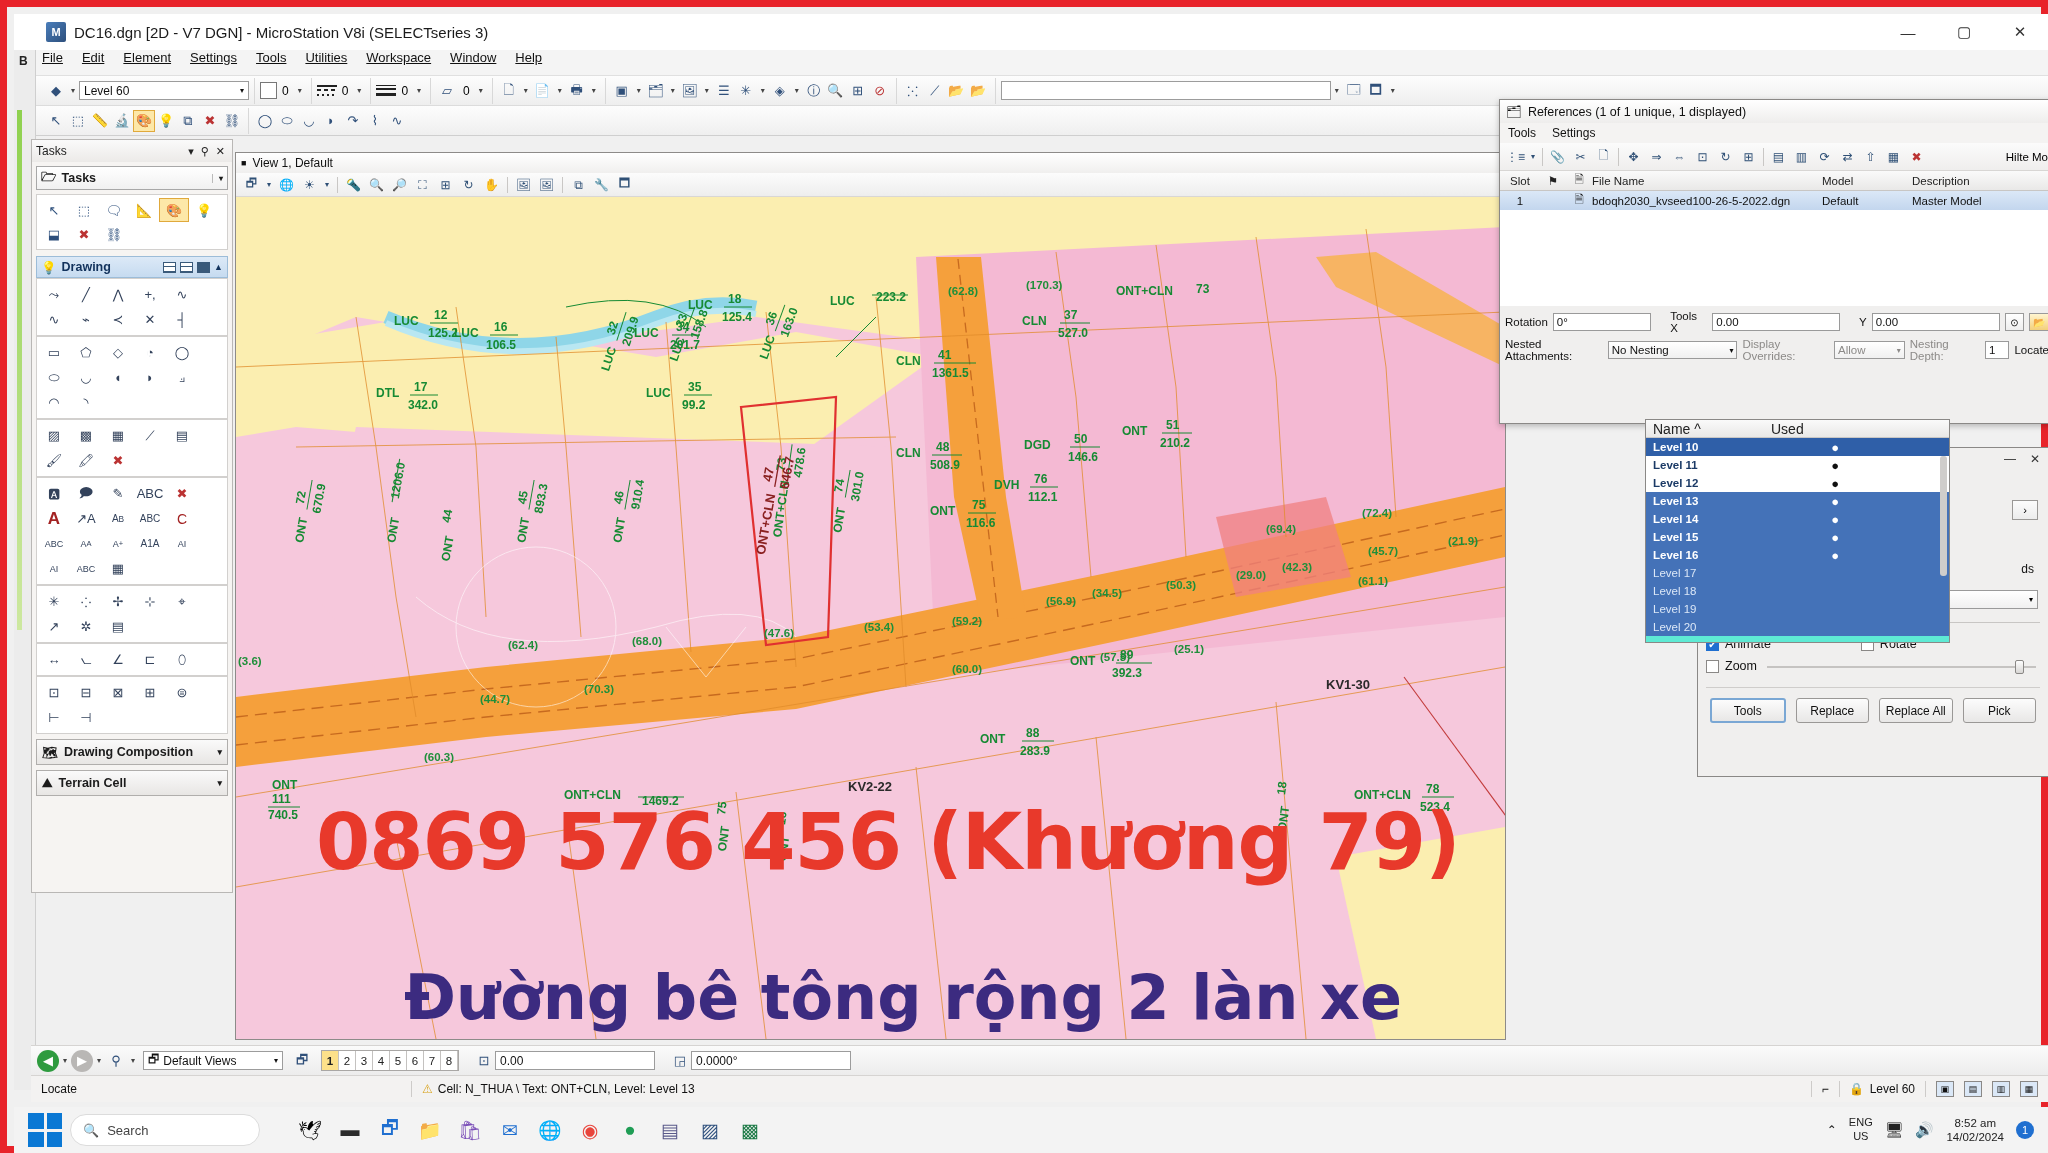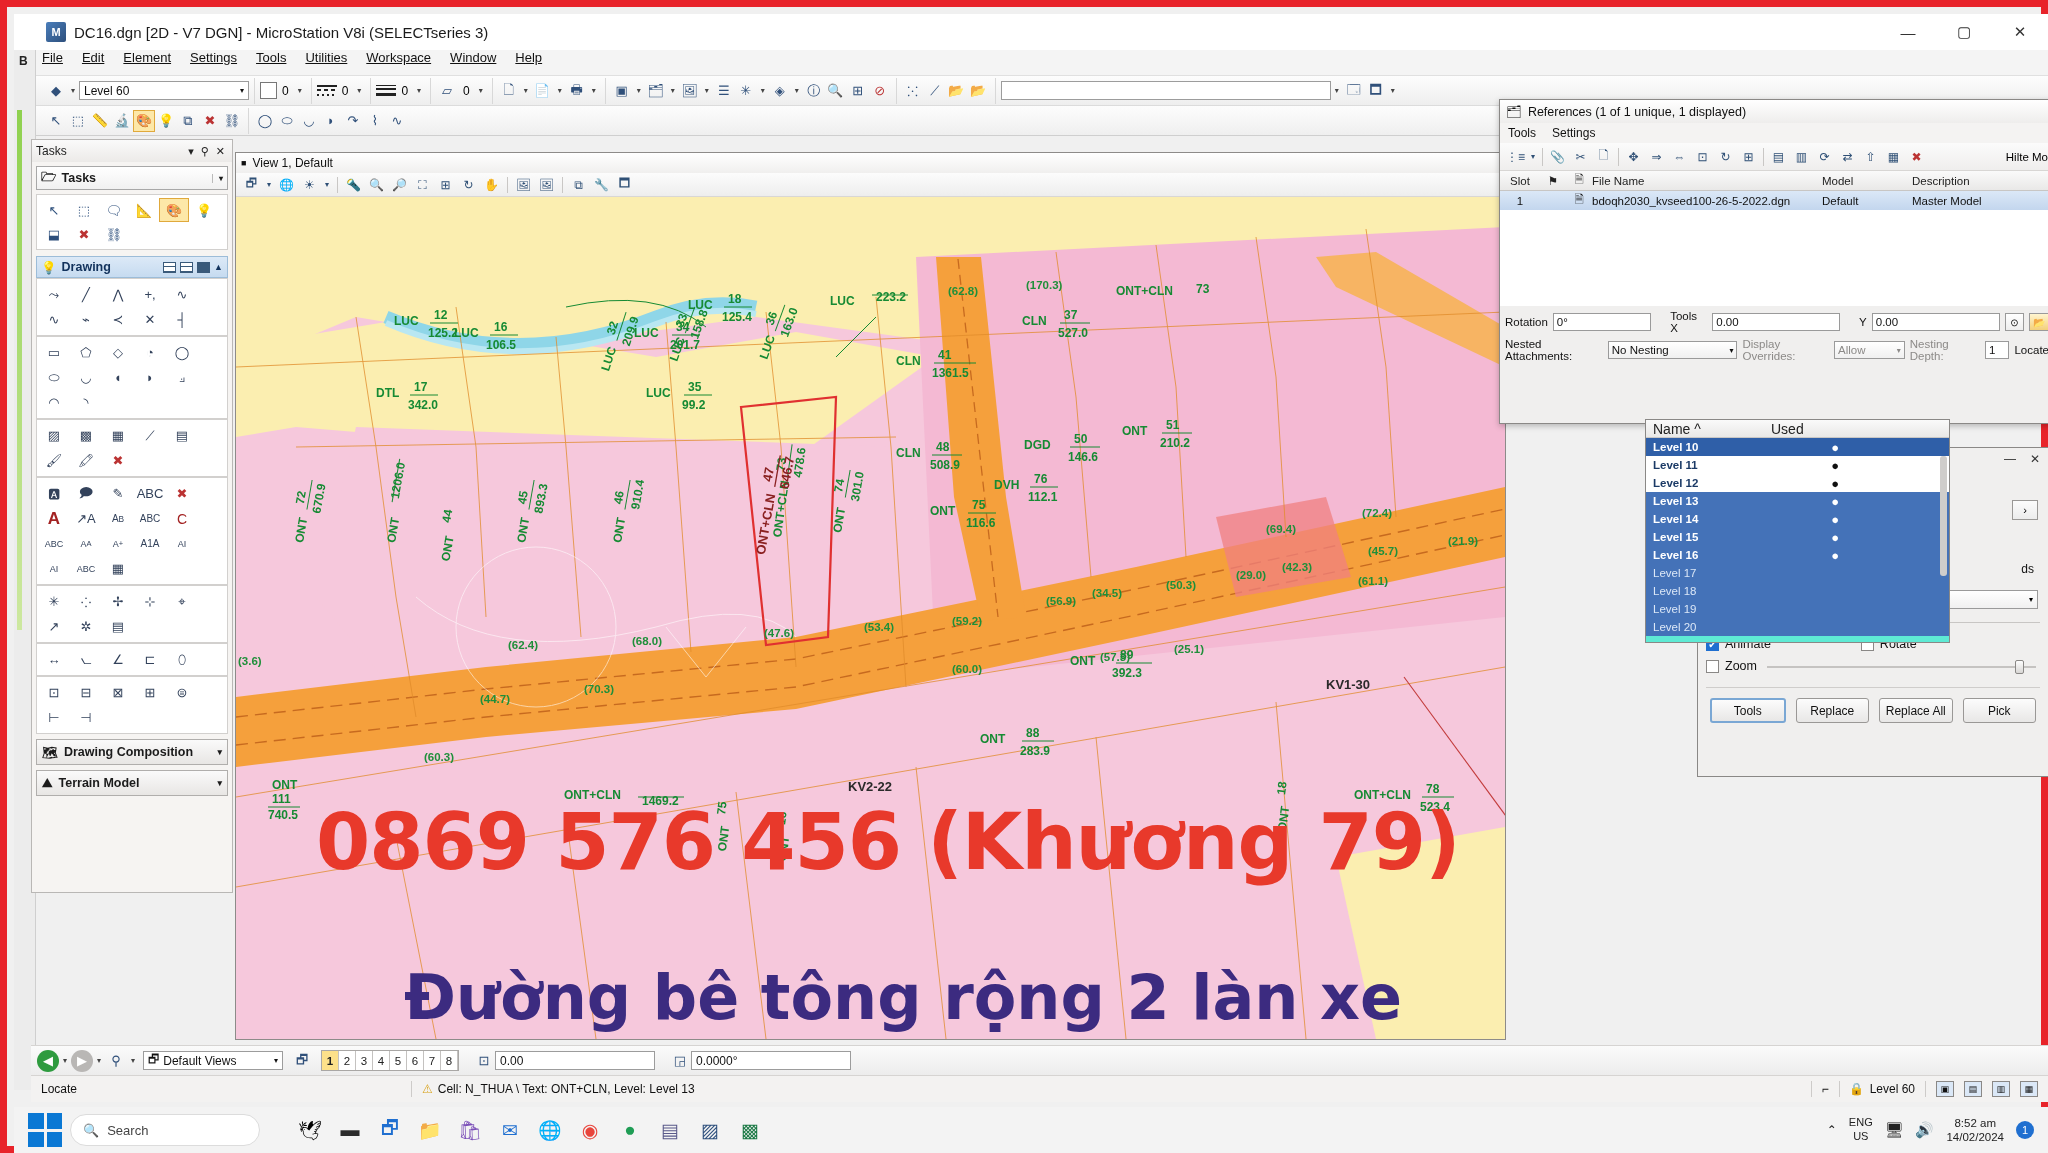--- a/index.html
+++ b/index.html
@@ -462,21 +462,21 @@
       <div class="dt">⊣</div>
     </div>
 
     <div class="collapsed">
       <span style="margin-right:6px">🗺</span>
       <span>Drawing Composition</span>
       <span class="cr">▾</span>
     </div>
     <div class="collapsed">
       <span style="margin-right:6px">⛰</span>
-      <span>Terrain Model</span>
+      <span>Terrain Cell</span>
       <span class="cr">▾</span>
     </div>
   </div>
 
   <div id="viewwin">
     <div id="viewTitle">
       <span style="margin-right:6px;font-size:9px">■</span>
       <span>View 1, Default</span>
     </div>
     <div id="viewToolbar">

